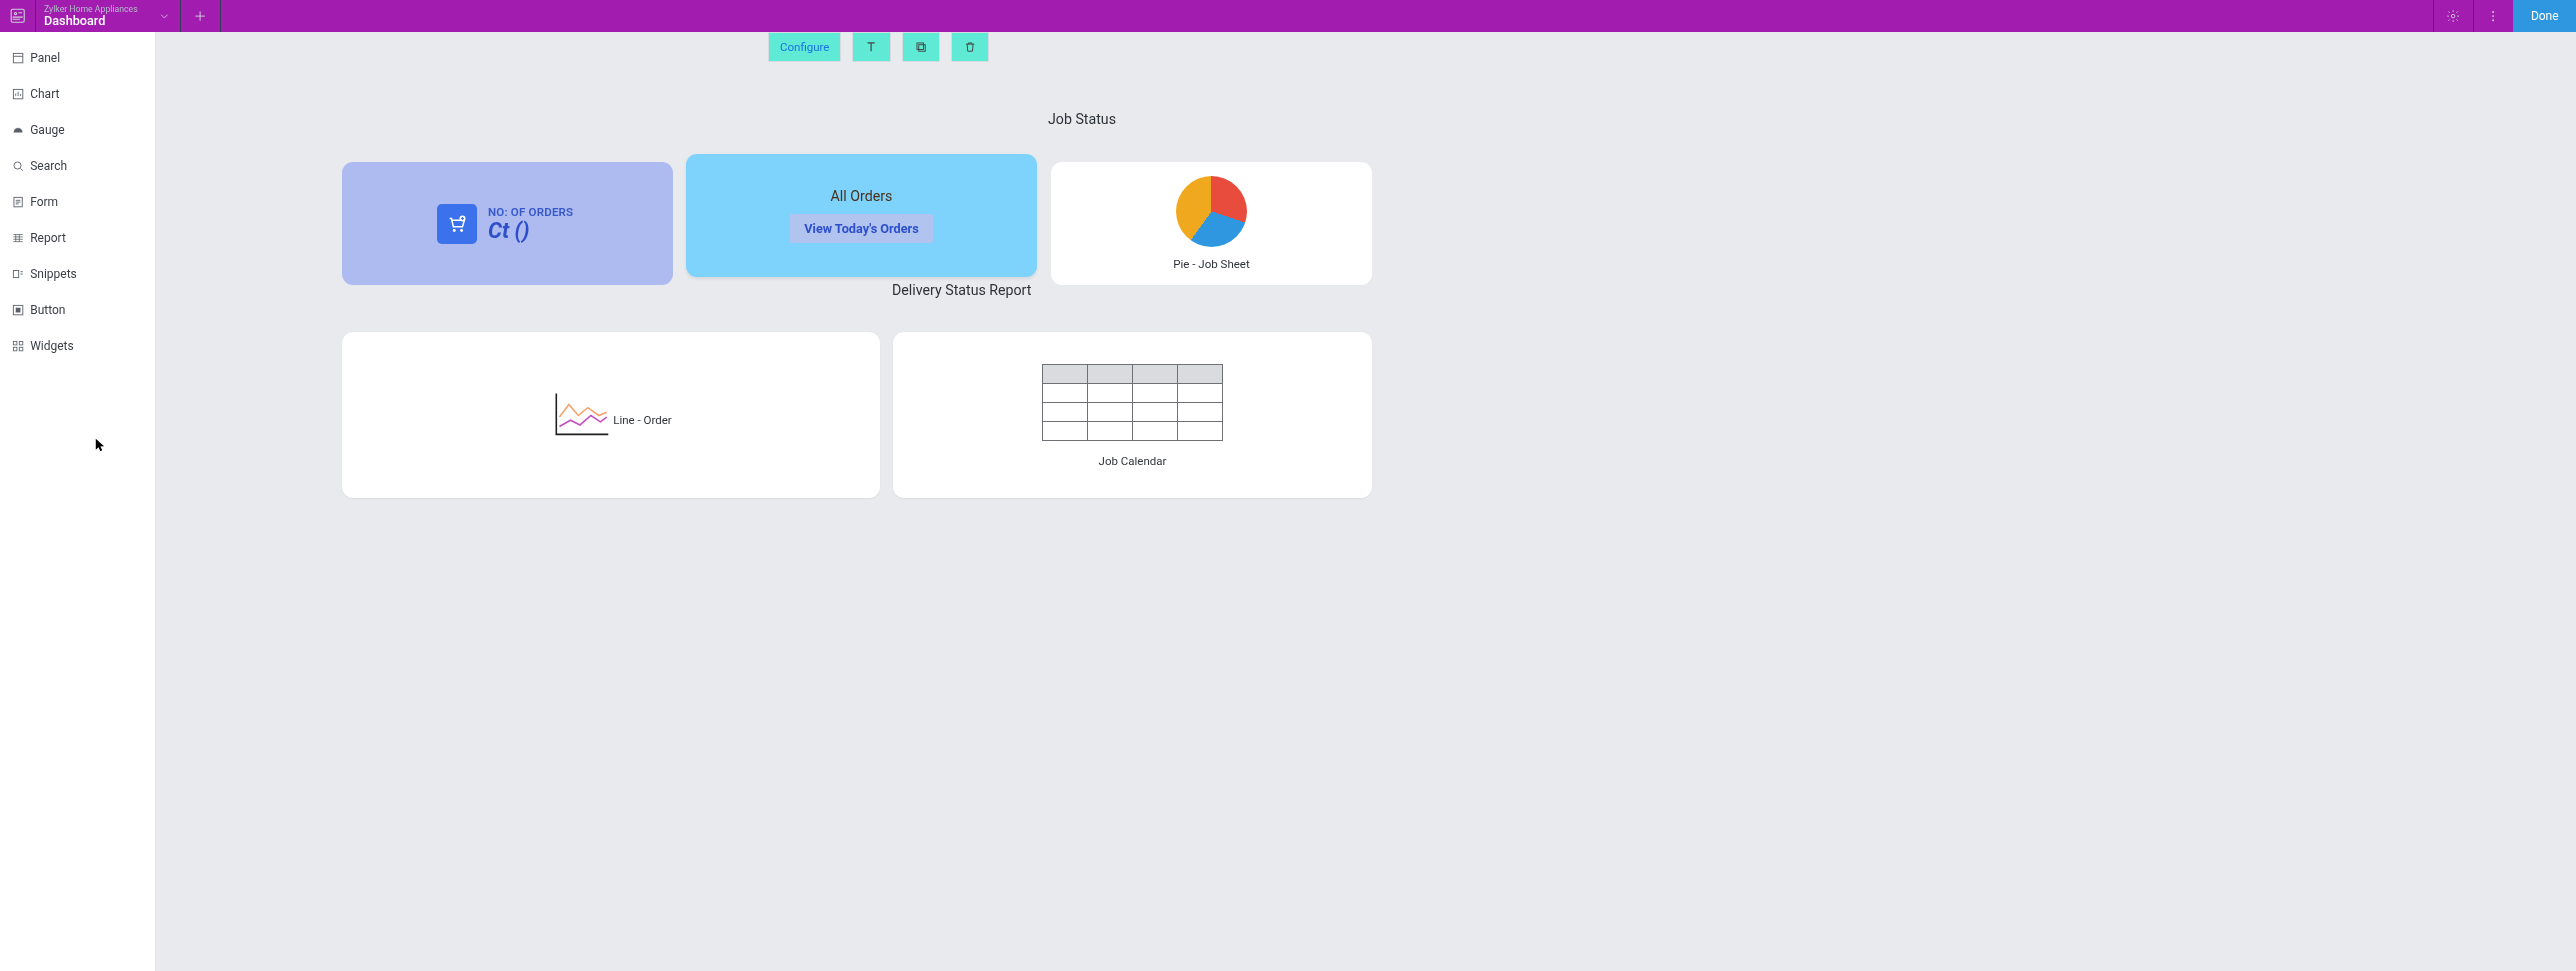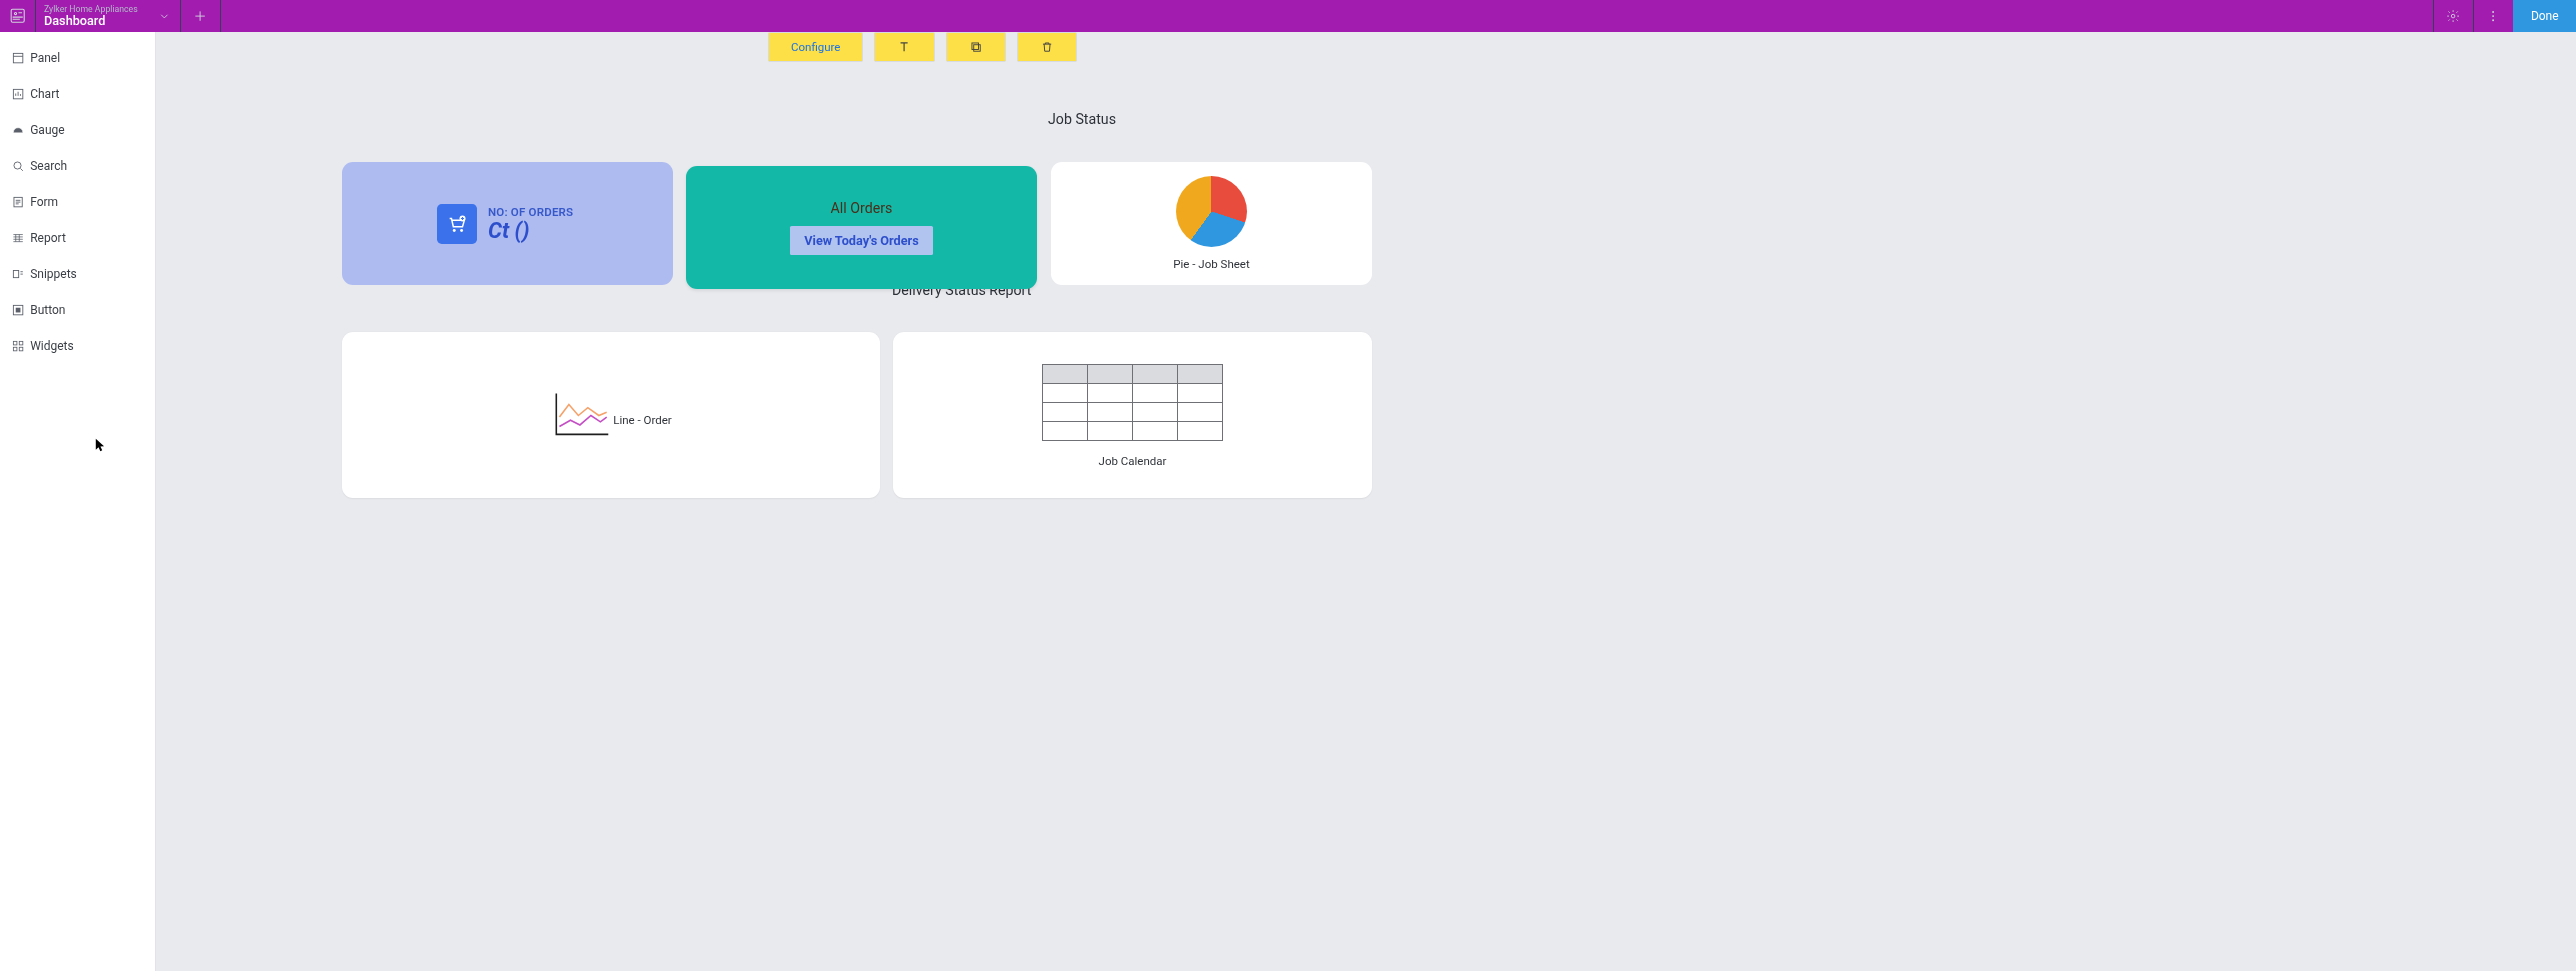--- a/index.html
+++ b/index.html
@@ -148,29 +148,29 @@
     }
     
     .context-toolbar {
       position: absolute;
       left: 612px;
       top: 0;
       display: flex;
       gap: 11px;
     }
     .ctx-btn {
-      background: #fde047;
+      background: #5eead4;
       border: 0.8px solid #d7dae0;
       border-radius: 1.6px;
       height: 30px;
       display: flex;
       align-items: center;
       justify-content: center;
       font-size: 12px;
-      padding: 0 22px;
+      padding: 0 11px;
       color: #434343;
       cursor: pointer;
     }
     .ctx-btn.link {
       color: #1a73e8;
       font-size: 11.5px;
     }
     .ctx-btn svg { width: 14.2px; height: 14.2px; }
 
     
@@ -218,24 +218,24 @@
       color: #2d4fcb;
       font-size: 22px;
       font-weight: 700;
       line-height: 1;
       margin-top: 1.6px;
       font-style: italic;
     }
     
     .all-orders-card {
       left: 530px;
-      top: 134px;
+      top: 122px;
       width: 351px;
       height: 123px;
-      background: #14b8a6;
+      background: #7dd3fc;
       display: flex;
       flex-direction: column;
       align-items: center;
       justify-content: center;
       box-shadow: 0 1.6px 3.2px rgba(0,0,0,.08);
     }
     .all-orders-card .title {
       color: #4a2f1b;
       font-size: 14.2px;
       margin-bottom: 9.5px;

